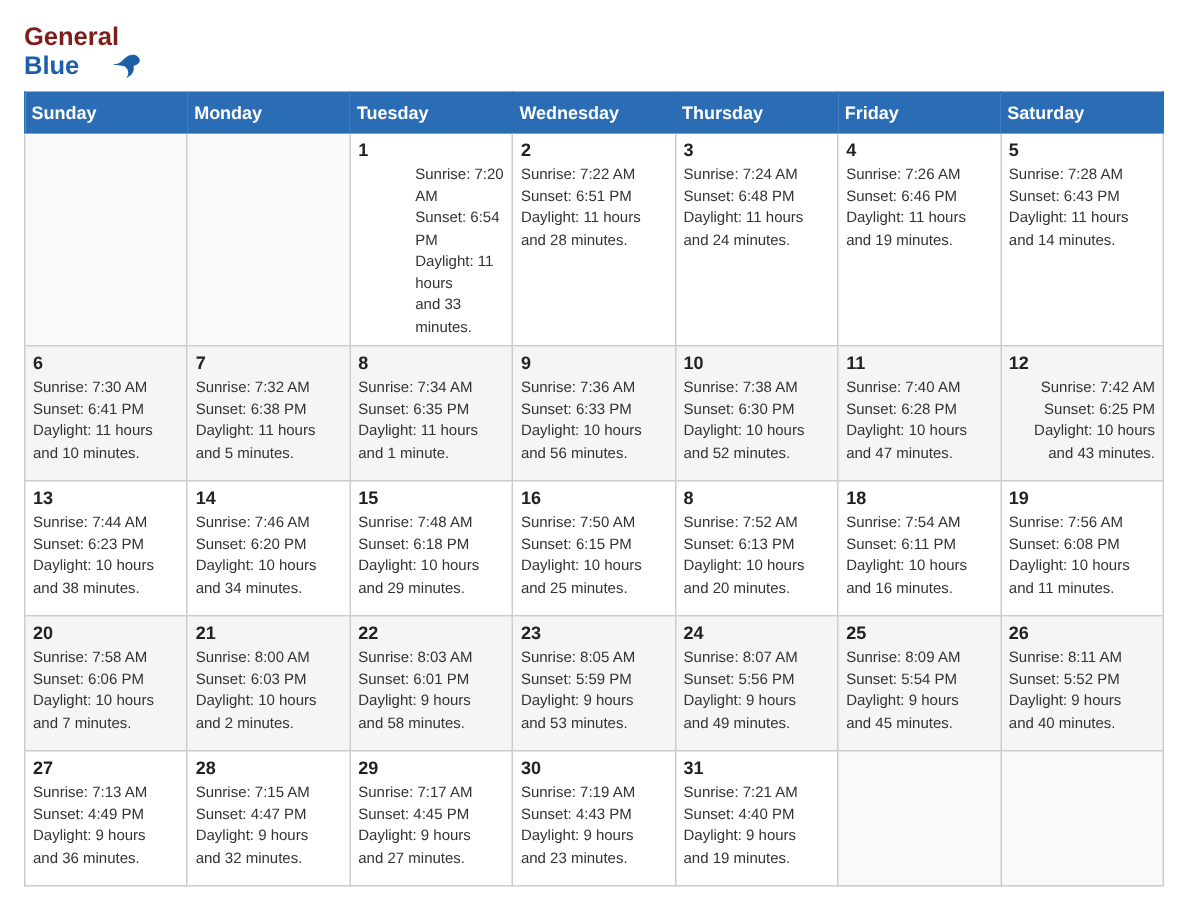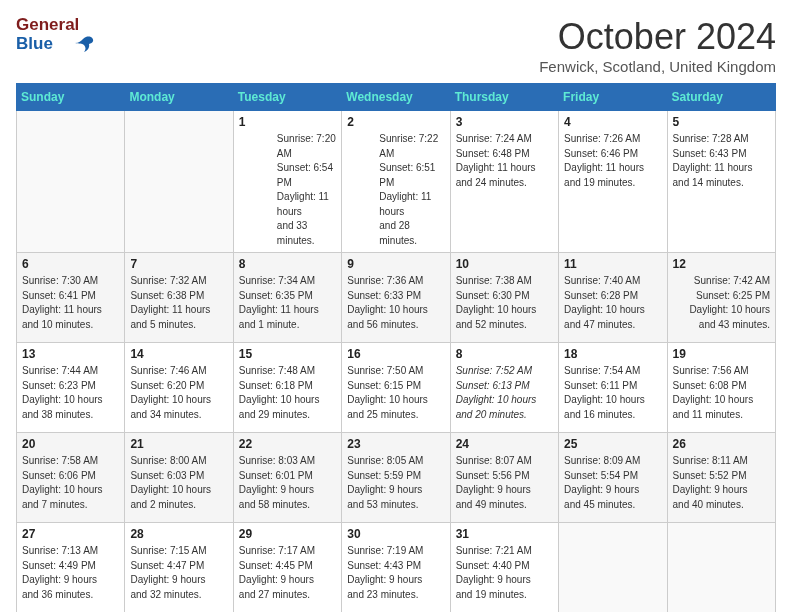--- a/index.html
+++ b/index.html
@@ -33,21 +33,21 @@
       font-size: 15px;
       color: #555;
     }
     table {
       width: 100%;
       border-collapse: collapse;
       table-layout: fixed;
     }
     th {
       background-color: #2a6db5;
-      color: #5eead4;
+      color: #ffffff;
       font-size: 12px;
       font-weight: bold;
       padding: 6px 4px;
       text-align: left;
       border: 1px solid #2a6db5;
     }
     td {
       border: 1px solid #ccc;
       vertical-align: top;
       padding: 4px 5px;
@@ -85,24 +85,20 @@
     <div style="display:flex;flex-direction:column;line-height:1.1;">
       <span style="font-size:17px;font-weight:bold;color:#7f1d1d;">General</span>
       <div style="display:flex;align-items:center;gap:20px;">
         <span style="font-size:17px;font-weight:bold;color:#1a5fa8;">Blue</span>
         <svg width="22" height="18" viewBox="0 0 22 18" fill="none">
           <path d="M18 2 C18 2 14 0 10 4 C8 6 6 8 2 8 C6 9 9 8 11 10 C13 12 13 15 11 17 C14 16 17 13 16 9 C20 8 22 5 18 2Z" fill="#1a5fa8"></path>
         </svg>
       </div>
     </div>
   </div>
-  <div class="title-block">
-    <div class="month-title">October 2024</div>
-    <div class="location">Fenwick, Scotland, United Kingdom</div>
-  </div>
 </div>
 
 <table>
   <thead>
     <tr>
     <th>Sunday</th>
         <th>Monday</th>
         <th>Tuesday</th>
         <th>Wednesday</th>
         <th>Thursday</th>
@@ -116,21 +112,21 @@
         <td class="empty"></td>
         <td>
           <div class="day-num">1</div>
           <div class="day-info" style="white-space: pre-line; margin-left: 38px;">Sunrise: 7:20 AM
 Sunset: 6:54 PM
 Daylight: 11 hours
 and 33 minutes.</div>
         </td>
         <td>
           <div class="day-num">2</div>
-          <div class="day-info" style="white-space: pre-line; margin-left: 32px;">Sunrise: 7:22 AM
+          <div class="day-info" style="white-space: pre-line;">Sunrise: 7:22 AM
 Sunset: 6:51 PM
 Daylight: 11 hours
 and 28 minutes.</div>
         </td>
         <td>
           <div class="day-num">3</div>
           <div class="day-info" style="white-space: pre-line;">Sunrise: 7:24 AM
 Sunset: 6:48 PM
 Daylight: 11 hours
 and 24 minutes.</div>
@@ -225,21 +221,21 @@
         </td>
         <td>
           <div class="day-num">16</div>
           <div class="day-info" style="white-space: pre-line;">Sunrise: 7:50 AM
 Sunset: 6:15 PM
 Daylight: 10 hours
 and 25 minutes.</div>
         </td>
         <td>
           <div class="day-num">8</div>
-          <div class="day-info" style="white-space: pre-line; font-style: italic;">Sunrise: 7:52 AM
+          <div class="day-info" style="white-space: pre-line;">Sunrise: 7:52 AM
 Sunset: 6:13 PM
 Daylight: 10 hours
 and 20 minutes.</div>
         </td>
         <td>
           <div class="day-num">18</div>
           <div class="day-info" style="white-space: pre-line;">Sunrise: 7:54 AM
 Sunset: 6:11 PM
 Daylight: 10 hours
 and 16 minutes.</div>

